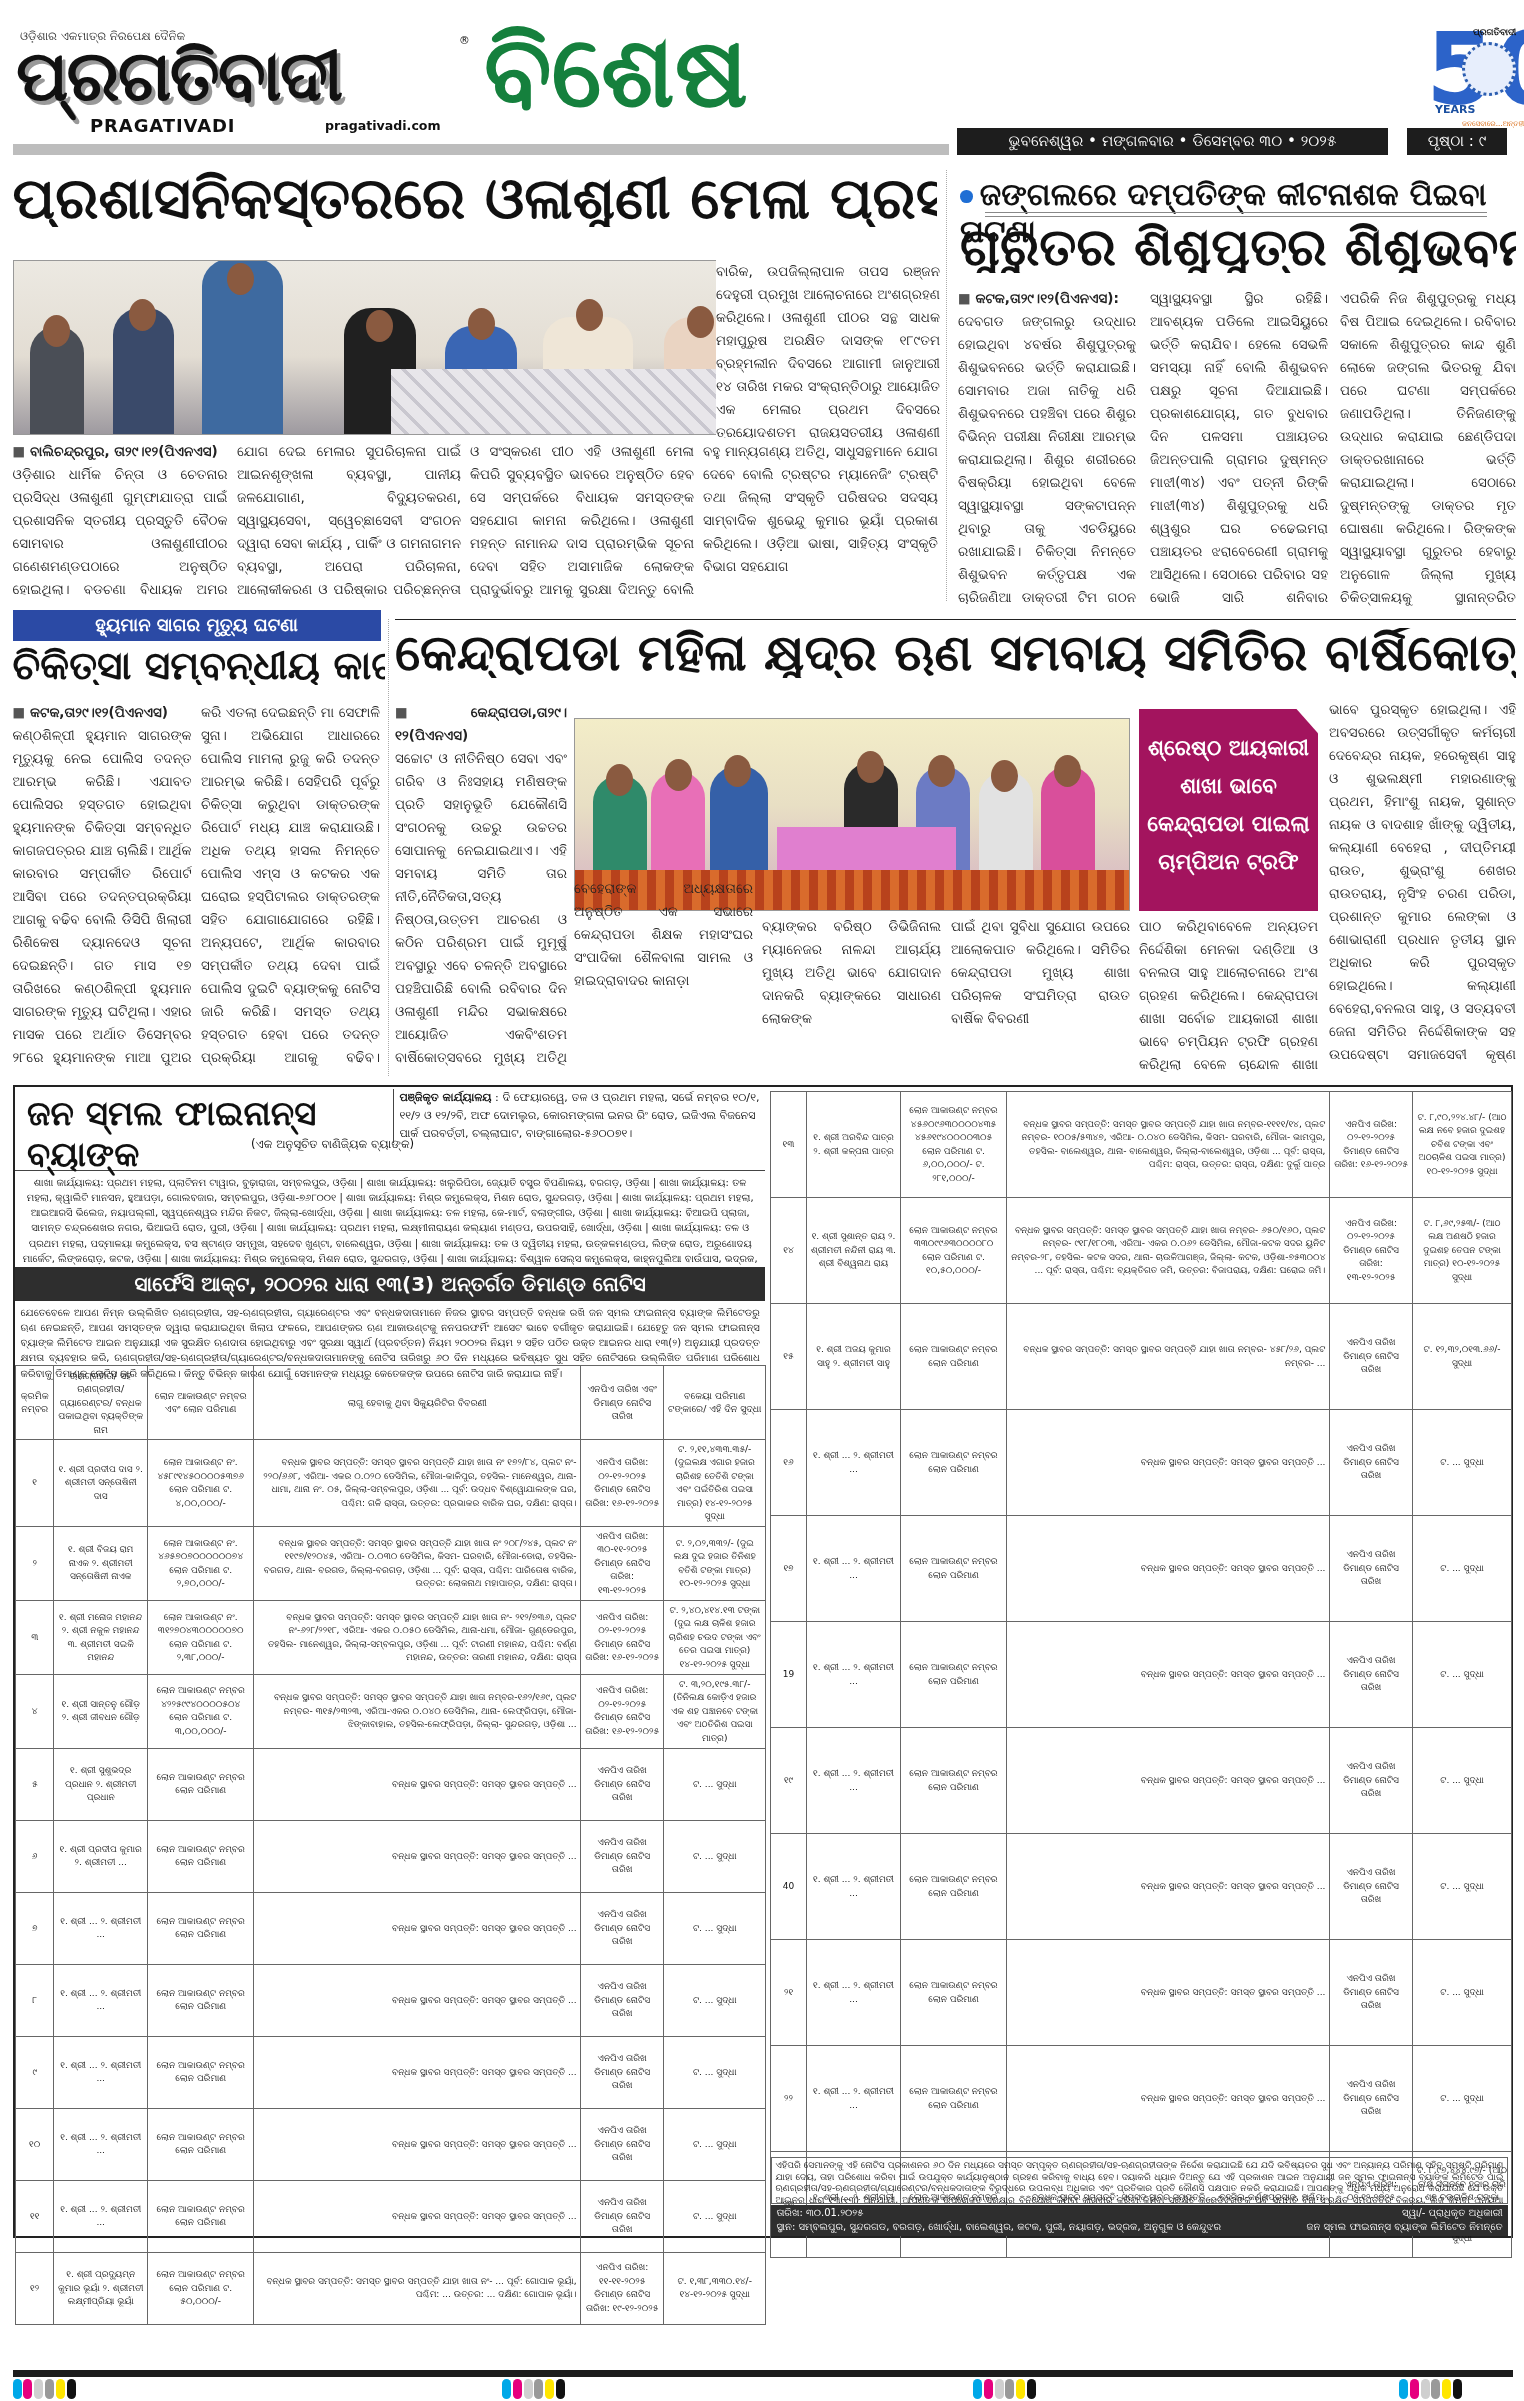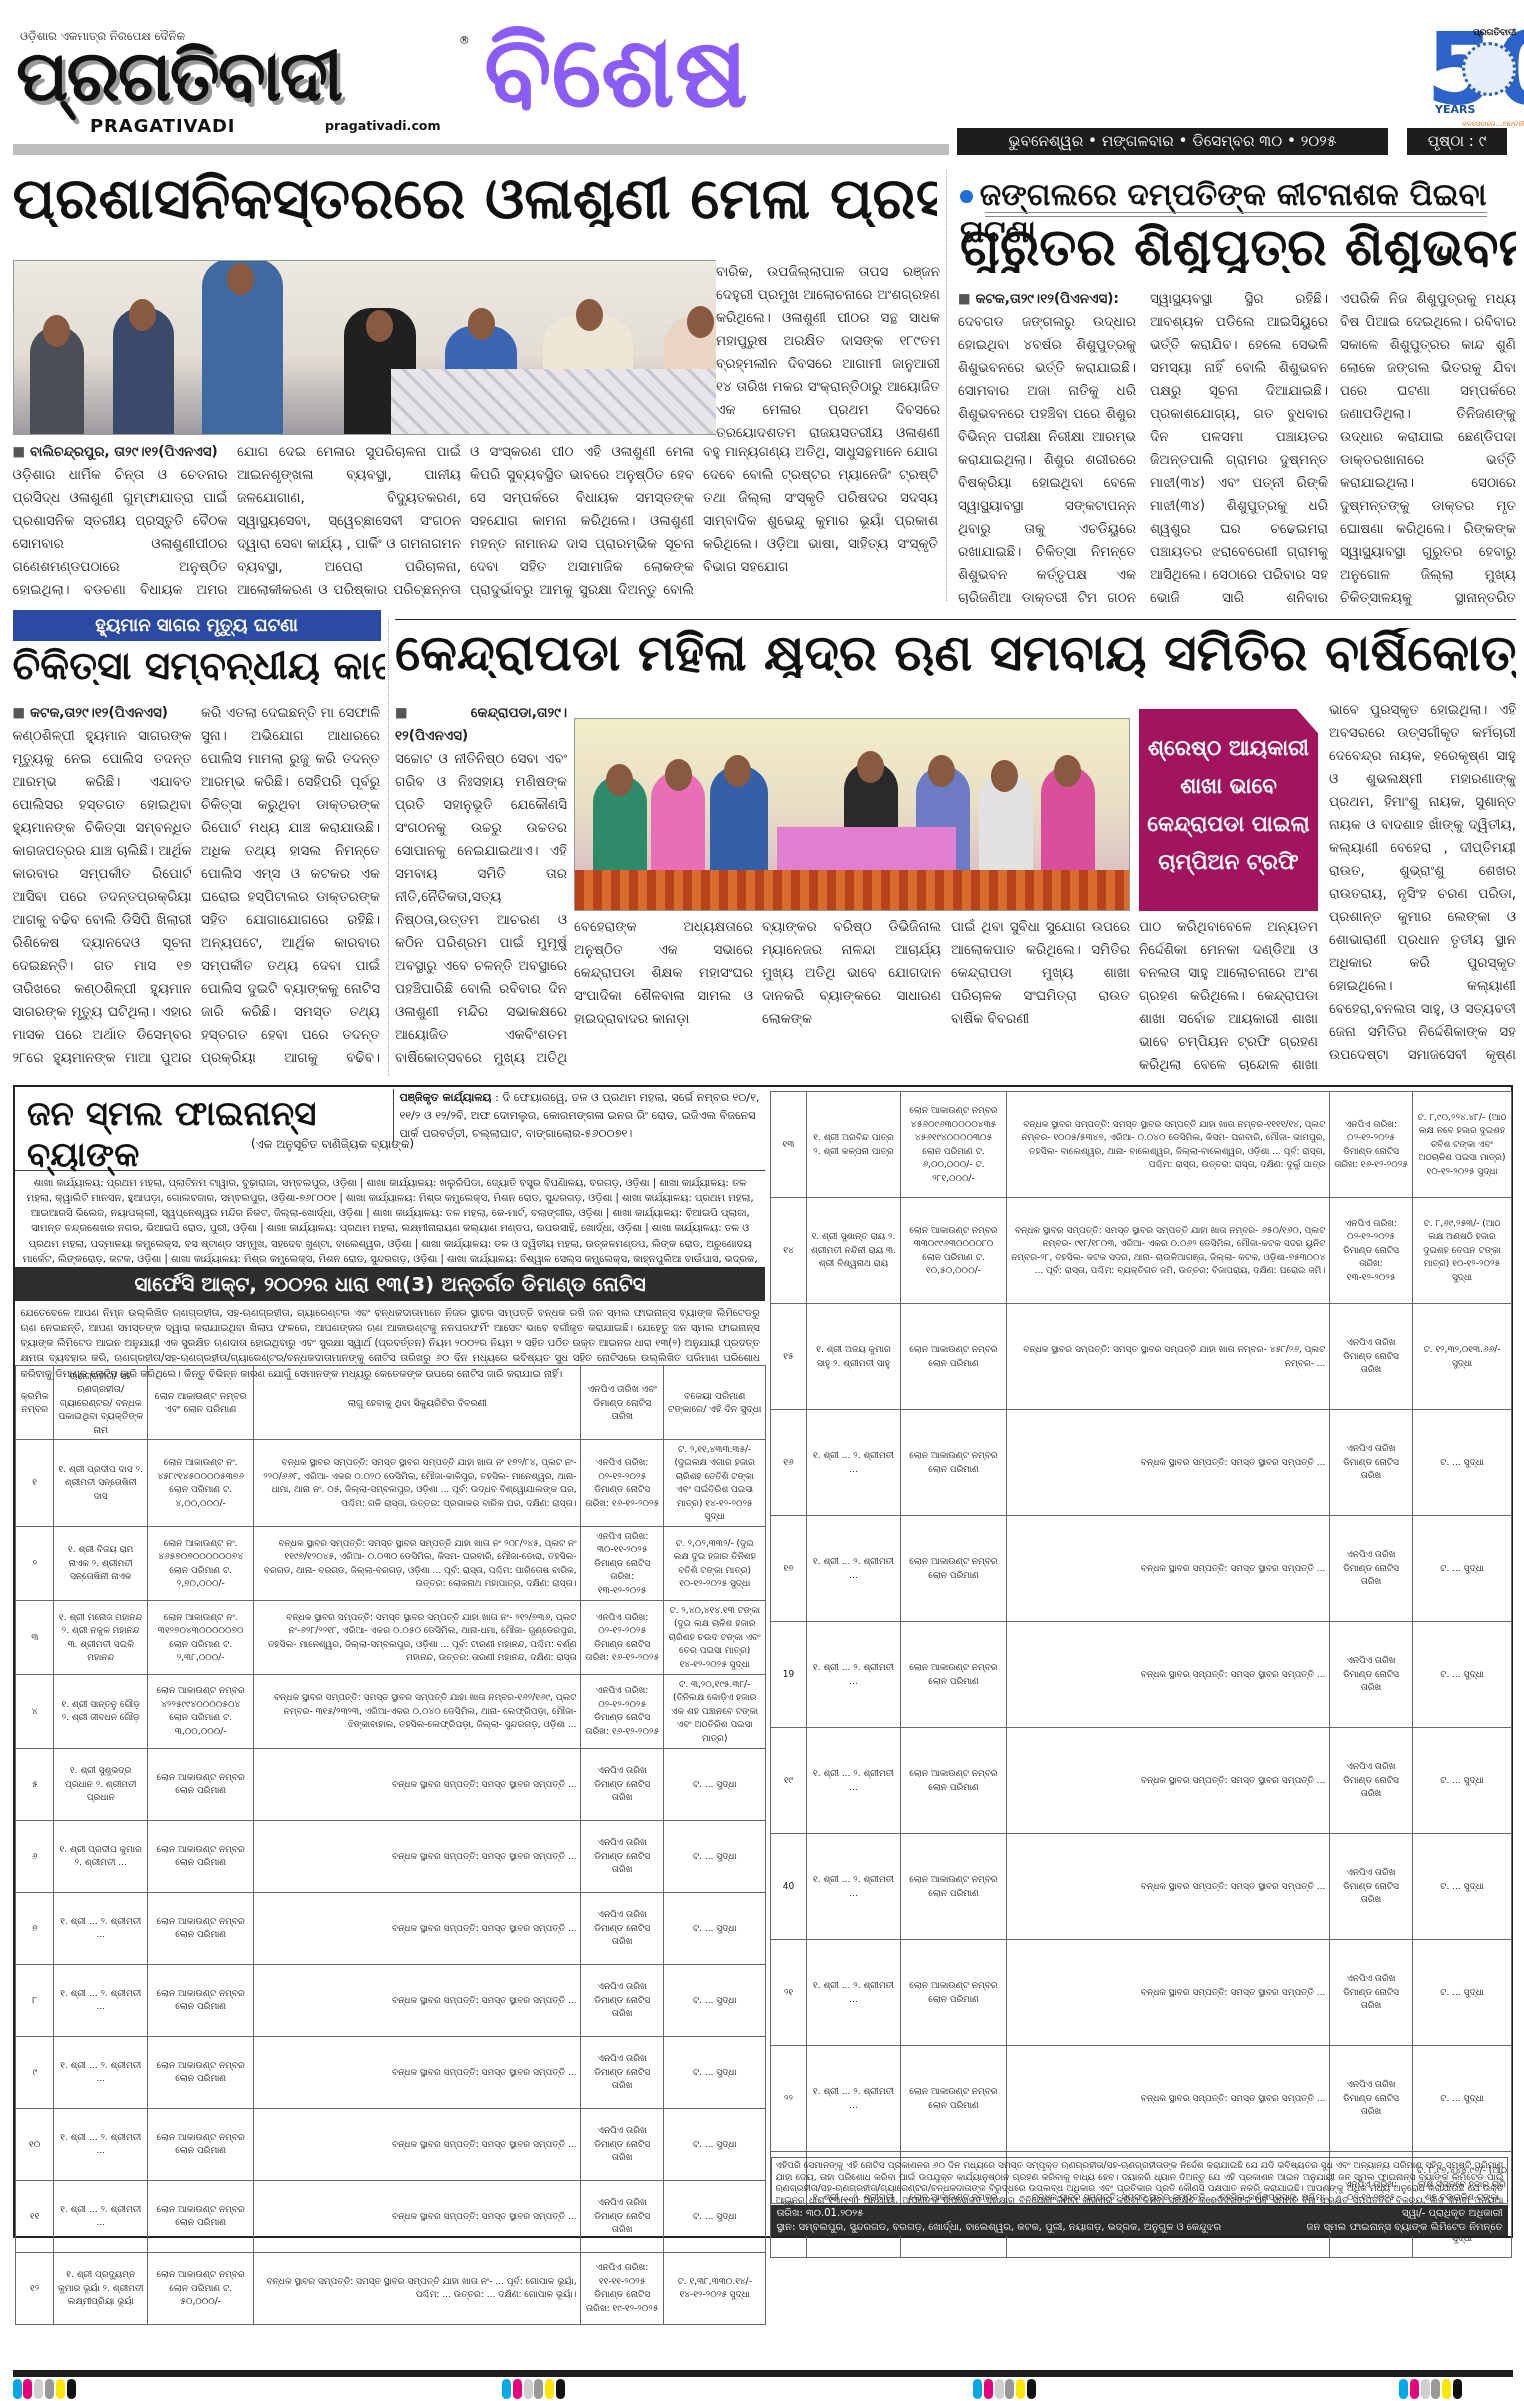--- a/index.html
+++ b/index.html
@@ -5,21 +5,21 @@
 *{box-sizing:border-box;margin:0;padding:0}
 html,body{width:1525px;height:2401px;background:#fff;overflow:hidden}
 body{font-family:"DejaVu Sans",sans-serif;color:#111;position:relative}
 .abs{position:absolute}
 
 #mast-tag{left:20px;top:29px;font-size:11.7px;color:#333}
 #mast-logo{left:16px;top:36px;width:449px;height:81px;font-size:70px;font-weight:900;letter-spacing:-1.8px;line-height:81px;color:#111;text-shadow:3.6px 3.6px 0 #999}
 #mast-reg{left:459px;top:34px;font-size:10.8px}
 #mast-eng{left:90px;top:115px;font-size:18px;font-weight:bold;letter-spacing:0.9px}
 #mast-url{left:325px;top:118px;font-size:12.6px;font-weight:bold}
-#section-title{left:484px;top:18px;font-size:99px;font-weight:900;color:#8b5cf6;line-height:108px}
+#section-title{left:484px;top:18px;font-size:99px;font-weight:900;color:#15803d;line-height:108px}
 #mast-bar{left:12.6px;top:144px;width:936px;height:10.8px;background:#bdbdbd}
 #anniv{left:1426px;top:20px;width:90px;height:108px}
 #anniv .five{position:absolute;left:0;top:0;font-size:99px;font-weight:900;color:#2c63c9;line-height:99px}
 #anniv .seal{position:absolute;left:36px;top:21.5px;width:54px;height:54px;border-radius:50%;border:3.6px dotted #2c5eb0;background:#e7eefc}
 #anniv .brand{position:absolute;left:47px;top:7.2px;font-size:9px;font-weight:bold}
 #anniv .years{position:absolute;left:9px;top:83px;font-size:11px;font-weight:bold;color:#1b4fa0}
 #anniv .tag{position:absolute;left:36px;top:99px;font-size:7.2px;color:#d65f00}
 #dateline{left:957px;top:128px;width:431px;height:27px;background:#1d1d1d;color:#fff;font-size:15.2px;line-height:27px;text-align:center}
 #pageno{left:1407px;top:128px;width:100px;height:27px;background:#1d1d1d;color:#fff;font-size:15.2px;line-height:27px;text-align:center}
 
@@ -160,21 +160,21 @@
   <div class="person" style="left:341px;width:54px;height:144px;background:#6c7bc4"></div>
   <div class="head" style="left:353px;top:36px"></div>
   <div class="person" style="left:404px;width:54px;height:139px;background:#e2e2e2"></div>
   <div class="head" style="left:416px;top:41px"></div>
   <div class="person" style="left:466px;width:54px;height:144px;background:#d94f9b"></div>
   <div class="head" style="left:479px;top:36px"></div>
   <div class="cloth"></div>
   <div class="floor"></div>
 </div>
 <div class="abs" id="magenta">ଶ୍ରେଷ୍ଠ ଆୟକାରୀ ଶାଖା ଭାବେ କେନ୍ଦ୍ରାପଡା ପାଇଲା ଚାମ୍ପିଅନ ଟ୍ରଫି</div>
-<div class="col" style="left:574px;top:915px;width:179px;height:157px">ବେହେରାଙ୍କ ଅଧ୍ୟକ୍ଷତାରେ ଅନୁଷ୍ଠିତ ଏକ ସଭାରେ କେନ୍ଦ୍ରାପଡା ଶିକ୍ଷକ ମହାସଂଘର ସଂପାଦିକା ଶୈଳବାଳା ସାମଲ ଓ ହାଇଦ୍ରାବାଦର କାନାଡ଼ା</div>
+<div class="col" style="left:574px;top:877px;width:179px;height:157px">ବେହେରାଙ୍କ ଅଧ୍ୟକ୍ଷତାରେ ଅନୁଷ୍ଠିତ ଏକ ସଭାରେ କେନ୍ଦ୍ରାପଡା ଶିକ୍ଷକ ମହାସଂଘର ସଂପାଦିକା ଶୈଳବାଳା ସାମଲ ଓ ହାଇଦ୍ରାବାଦର କାନାଡ଼ା</div>
 <div class="col" style="left:762px;top:915px;width:179px;height:157px">ବ୍ୟାଙ୍କର ବରିଷ୍ଠ ଡିଭିଜିନାଲ ମ୍ୟାନେଜର ନାଳନ୍ଦା ଆଚାର୍ଯ୍ୟ ମୁଖ୍ୟ ଅତିଥି ଭାବେ ଯୋଗଦାନ ଦାନକରି ବ୍ୟାଙ୍କରେ ସାଧାରଣ ଲୋକଙ୍କ</div>
 <div class="col" style="left:951px;top:915px;width:179px;height:157px">ପାଇଁ ଥିବା ସୁବିଧା ସୁଯୋଗ ଉପରେ ଆଲୋକପାତ କରିଥିଲେ। ସମିତିର କେନ୍ଦ୍ରାପଡା ମୁଖ୍ୟ ଶାଖା ପରିଚାଳକ ସଂଘମିତ୍ରା ରାଉତ ବାର୍ଷିକ ବିବରଣୀ</div>
 <div class="col" style="left:1139px;top:915px;width:179px;height:157px">ପାଠ କରିଥିବାବେଳେ ଅନ୍ୟତମ ନିର୍ଦ୍ଦେଶିକା ମେନକା ଦଣ୍ଡିଆ ଓ ବନଲତା ସାହୁ ଆଲୋଚନାରେ ଅଂଶ ଗ୍ରହଣ କରିଥିଲେ। କେନ୍ଦ୍ରାପଡା ଶାଖା ସର୍ବୋଚ୍ଚ ଆୟକାରୀ ଶାଖା ଭାବେ ଚମ୍ପିୟନ ଟ୍ରଫି ଗ୍ରହଣ କରିଥିଲା ବେଳେ ଚାନ୍ଦୋଳ ଶାଖା ସର୍ବୋଚ୍ଚ ଋଣଆଦାୟକାରୀ ଶାଖା</div>
 <div class="col" style="left:1329px;top:698px;width:187px;height:372px">ଭାବେ ପୁରସ୍କୃତ ହୋଇଥିଲା। ଏହି ଅବସରରେ ଉତ୍ସର୍ଗୀକୃତ କର୍ମଚାରୀ ଦେବେନ୍ଦ୍ର ନାୟକ, ହରେକୃଷ୍ଣ ସାହୁ ଓ ଶୁଭଲକ୍ଷ୍ମୀ ମହାରଣାଙ୍କୁ ପ୍ରଥମ, ହିମାଂଶୁ ନାୟକ, ସୁଶାନ୍ତ ନାୟକ ଓ ବାଦଶାହ ଖାଁଙ୍କୁ ଦ୍ୱିତୀୟ, କଲ୍ୟାଣୀ ବେହେରା , ଦୀପ୍ତିମୟୀ ରାଉତ, ଶୁଭ୍ରାଂଶୁ ଶେଖର ରାଉତରାୟ, ନୃସିଂହ ଚରଣ ପରିଡା, ପ୍ରଶାନ୍ତ କୁମାର ଲେଙ୍କା ଓ ଶୋଭାରାଣୀ ପ୍ରଧାନ ତୃତୀୟ ସ୍ଥାନ ଅଧିକାର କରି ପୁରସ୍କୃତ ହୋଇଥିଲେ। କଲ୍ୟାଣୀ ବେହେରା,ବନଲତା ସାହୁ, ଓ ସତ୍ୟବତୀ ଜେନା ସମିତିର ନିର୍ଦ୍ଦେଶିକାଙ୍କ ସହ ଉପଦେଷ୍ଟା ସମାଜସେବୀ କୃଷ୍ଣ ଚନ୍ଦ୍ର ବଳ,ପତିତପାବନ ସାହୁ ଓ ପ୍ରଶାନ୍ତ କୁମାର ସାହୁଙ୍କ ସମ୍ବର୍ଦ୍ଧନା କରାଯାଇଥିଲା।</div>
 
 <div class="abs" id="ad"></div>
 <div class="abs" id="ad-head"></div>
 <div class="abs" id="bank-name">ଜନ ସ୍ମଲ ଫାଇନାନ୍ସ ବ୍ୟାଙ୍କ</div>
 <div class="abs" id="bank-sub">(ଏକ ଅନୁସୂଚିତ ବାଣିଜ୍ୟିକ ବ୍ୟାଙ୍କ)</div>
 <div class="abs" id="bank-reg"><b>ପଞ୍ଜିକୃତ କାର୍ଯ୍ୟାଳୟ</b> : <span>ଦି ଫେୟାରୱେ, ତଳ ଓ ପ୍ରଥମ ମହଲା, ସର୍ଭେ ନମ୍ବର ୧୦/୧, ୧୧/୨ ଓ ୧୨/୨ବି, ଅଫ ଦୋମଲୁର, କୋରମଙ୍ଗଳା ଇନର ରିଂ ରୋଡ, ଇଜିଏଲ ବିଜନେସ ପାର୍କ ପରବର୍ତ୍ତୀ, ଚଲ୍ଲାଘାଟ, ବାଙ୍ଗାଲୋର-୫୬୦୦୭୧।</span></div>

